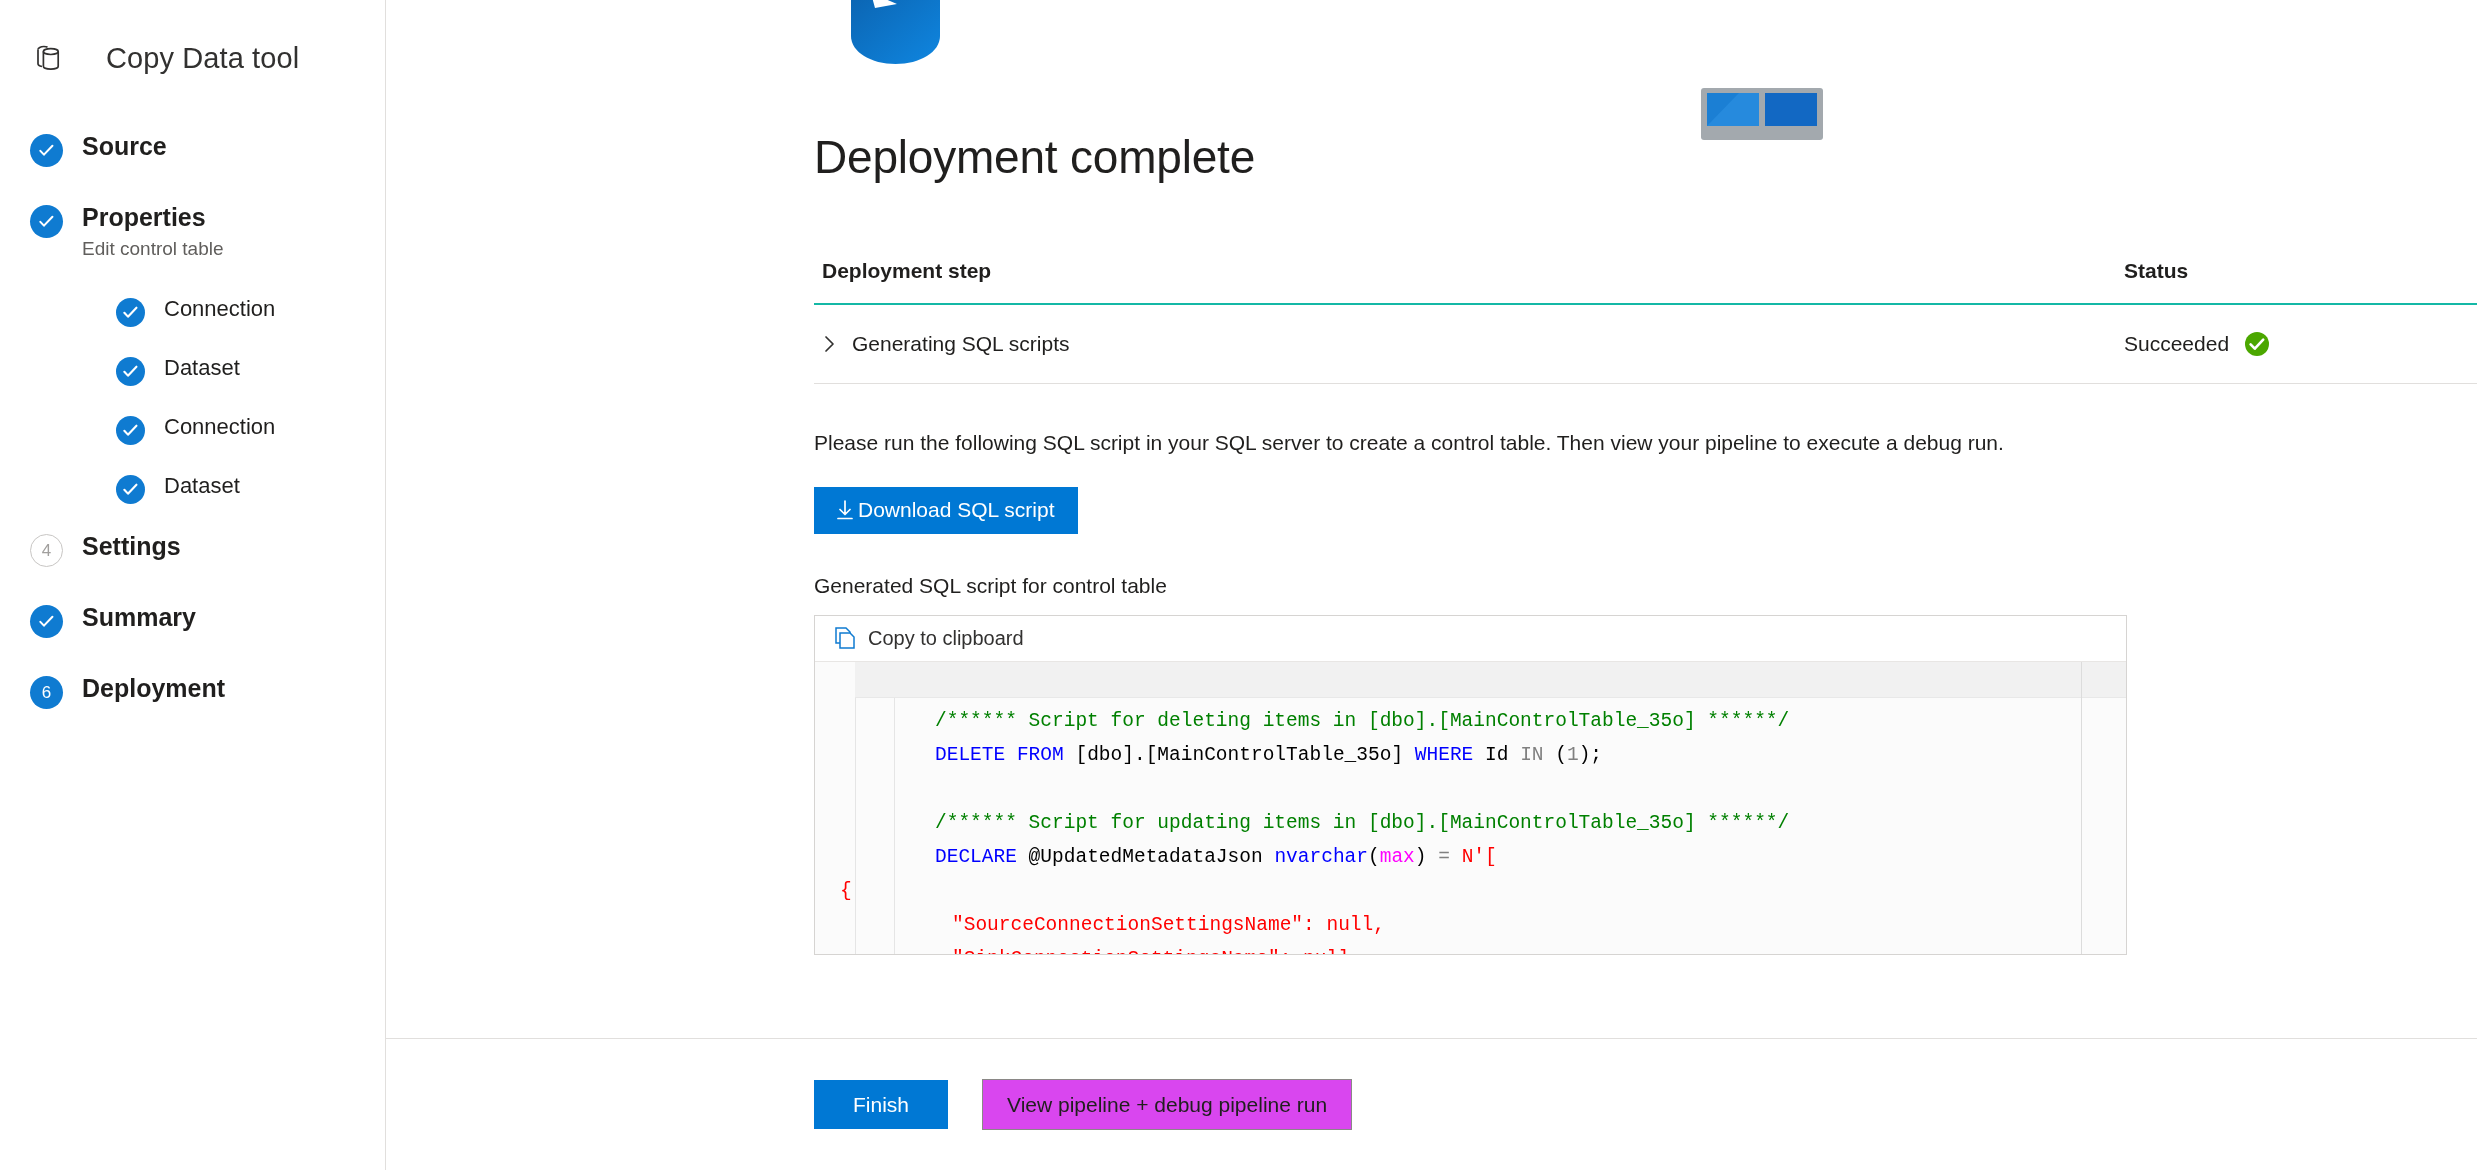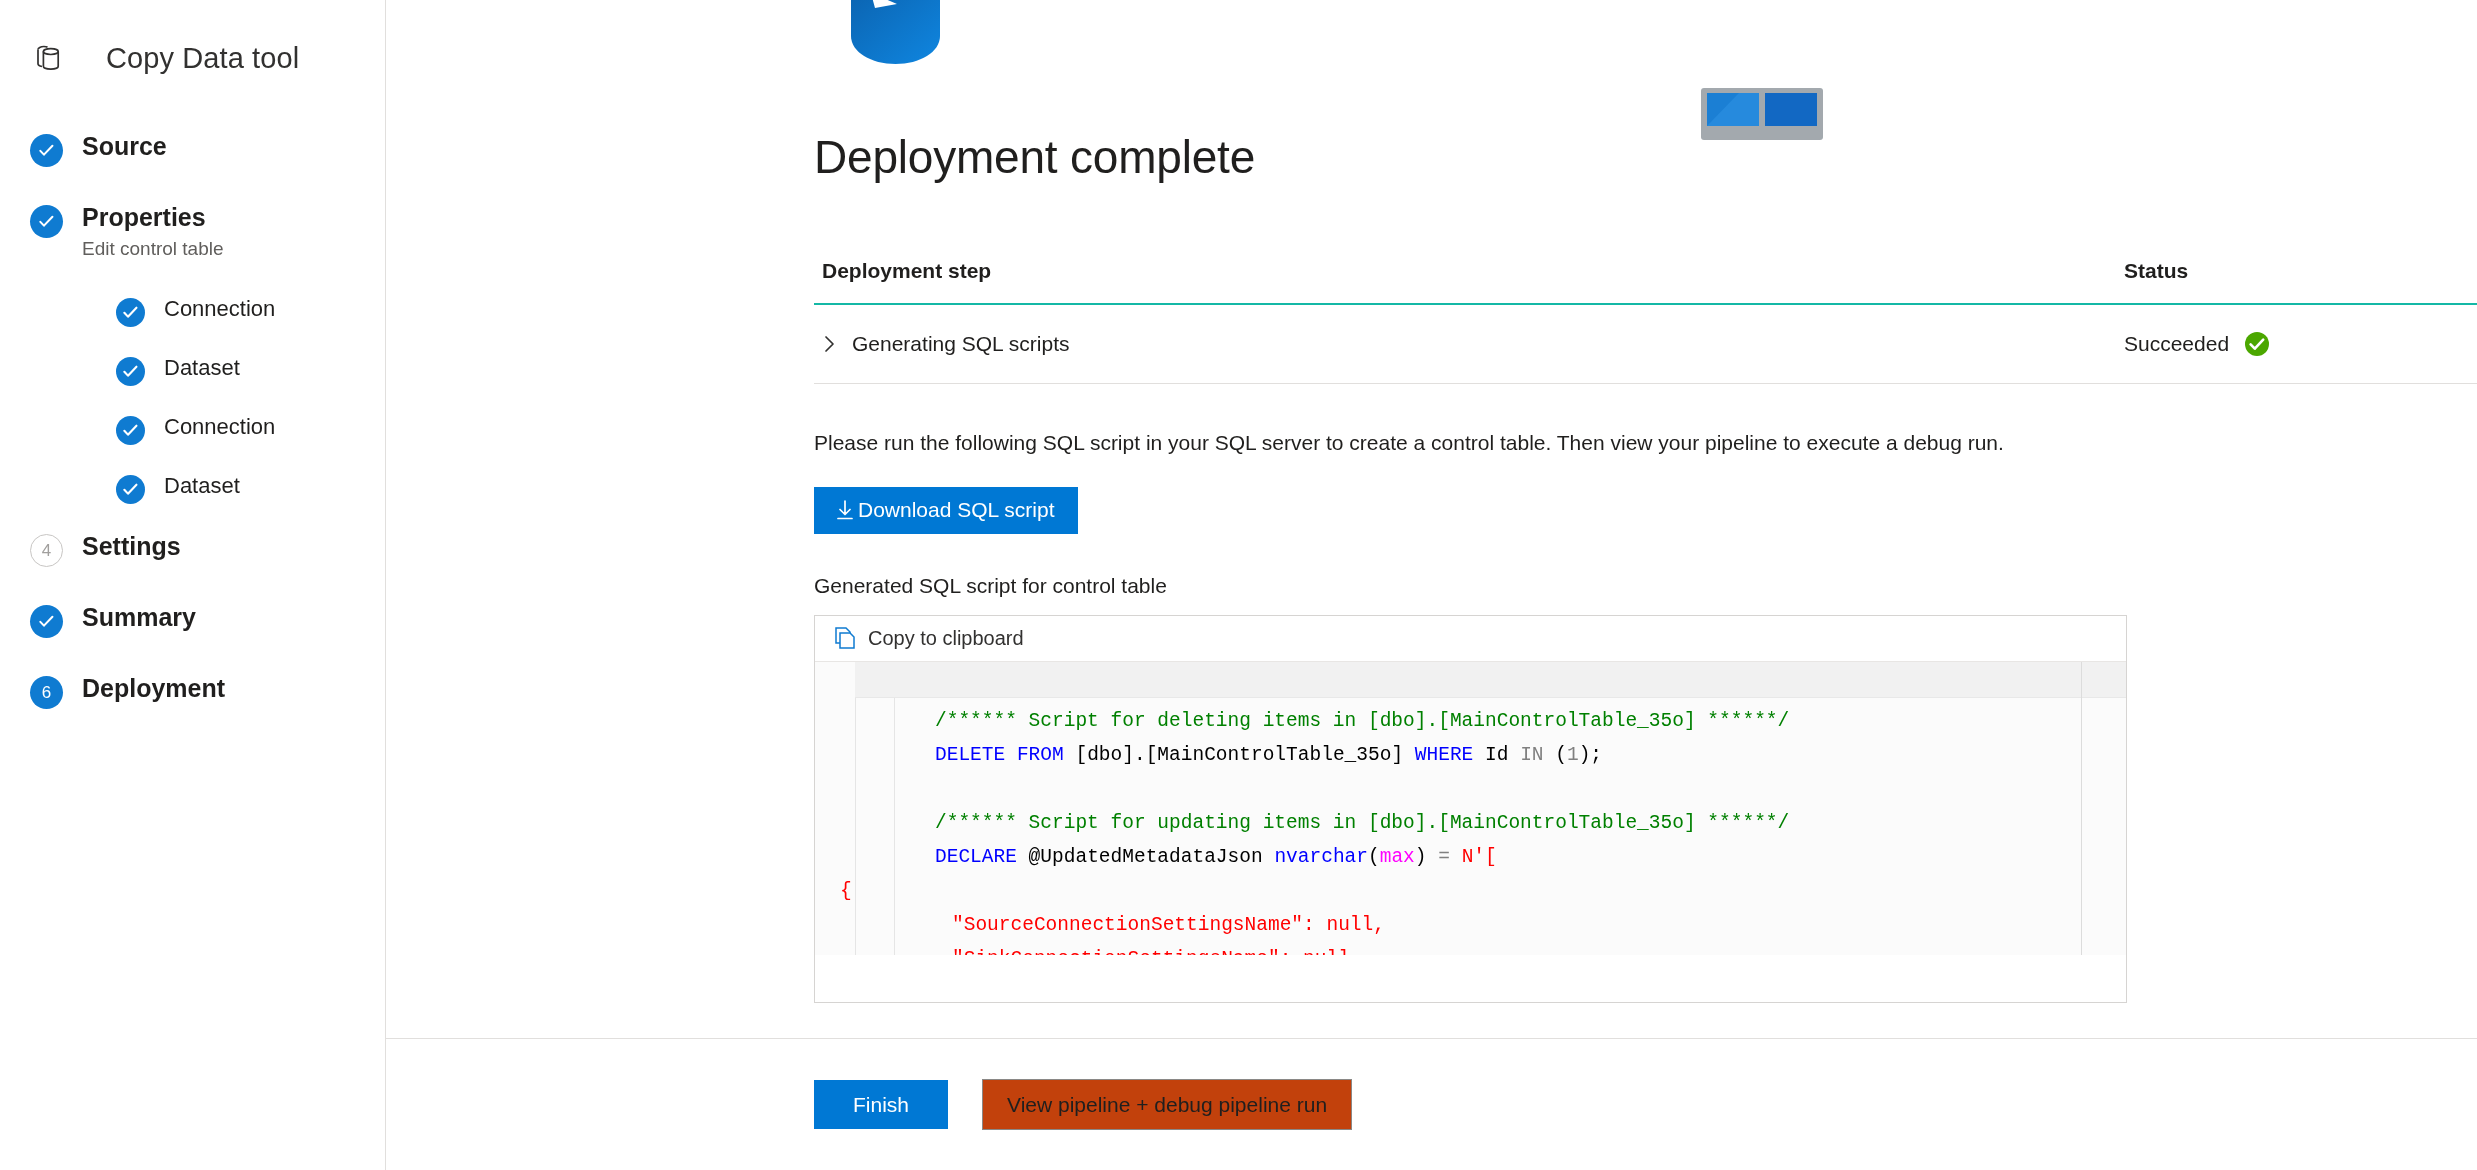--- a/index.html
+++ b/index.html
@@ -171,21 +171,21 @@
   .gen-label {
     margin: 40px 0 0 428px;
     font-size: 21px;
     color: #201f1e;
   }
 
   
   .editor {
     margin: 17px 0 0 428px;
     width: 1313px;
-    height: 388px;
+    height: 340px;
     border: 1px solid #d6d4d2;
     background: #ffffff;
     position: relative;
     overflow: hidden;
   }
   .editor-toolbar {
     height: 46px;
     display: flex;
     align-items: center;
     gap: 11px;
@@ -247,21 +247,21 @@
     color: #ffffff;
     border: none;
     font-family: "Liberation Sans", sans-serif;
     font-size: 21px;
     padding: 14px 0;
     width: 134px;
     cursor: pointer;
     line-height: 1;
   }
   .btn-secondary {
-    background: #c2410c;
+    background: #d946ef;
     color: #201f1e;
     border: 1px solid #8a8886;
     font-family: "Liberation Sans", sans-serif;
     font-size: 21px;
     padding: 14px 24px;
     cursor: pointer;
     line-height: 1;
   }
 </style>
 </head>

